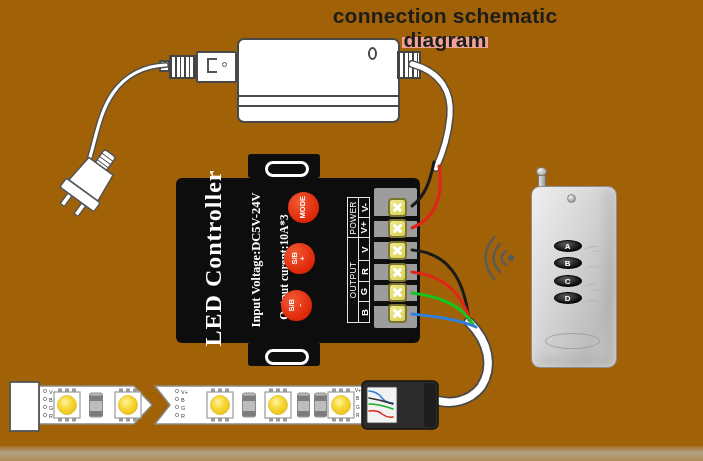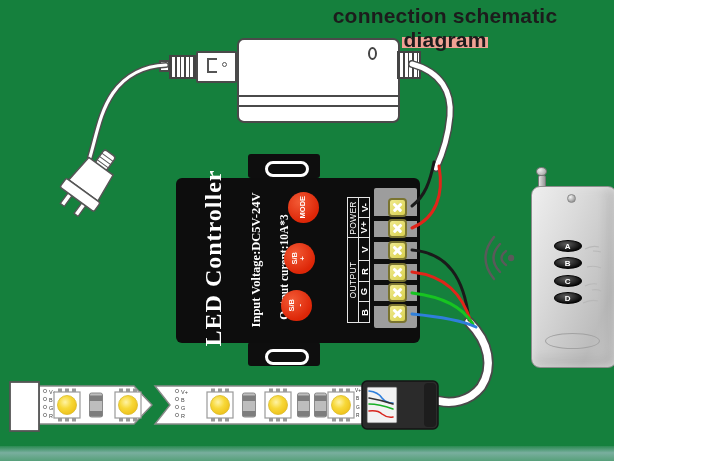--- a/index.html
+++ b/index.html
@@ -1,16 +1,16 @@
 <!DOCTYPE html>
 <html><head>
 <meta charset="utf-8">
 <style>
   html,body{margin:0;padding:0;background:#fff;}
-  .stage{position:relative;width:614px;height:461px;background:#15803d;overflow:hidden;
+  .stage{position:relative;width:703px;height:461px;background:#a16207;overflow:hidden;
          font-family:"Liberation Sans",sans-serif;}
   
   .title{position:absolute;left:295px;top:4px;width:300px;text-align:center;
          font-size:21px;font-weight:600;color:#1c1c1c;letter-spacing:0.2px;}
   .hl{background-image:linear-gradient(#f0a294,#f0a294);background-repeat:no-repeat;
       background-size:100% 11px;background-position:0 78%;border-radius:3px;padding:0 1px;}
   
   .adapter-body{position:absolute;left:237px;top:38px;width:163px;height:85px;background:#fff;
                 border:2px solid #4a4a4a;border-radius:7px;box-sizing:border-box;}
   .adapter-line{position:absolute;left:239px;width:159px;height:2px;background:#4a4a4a;}

